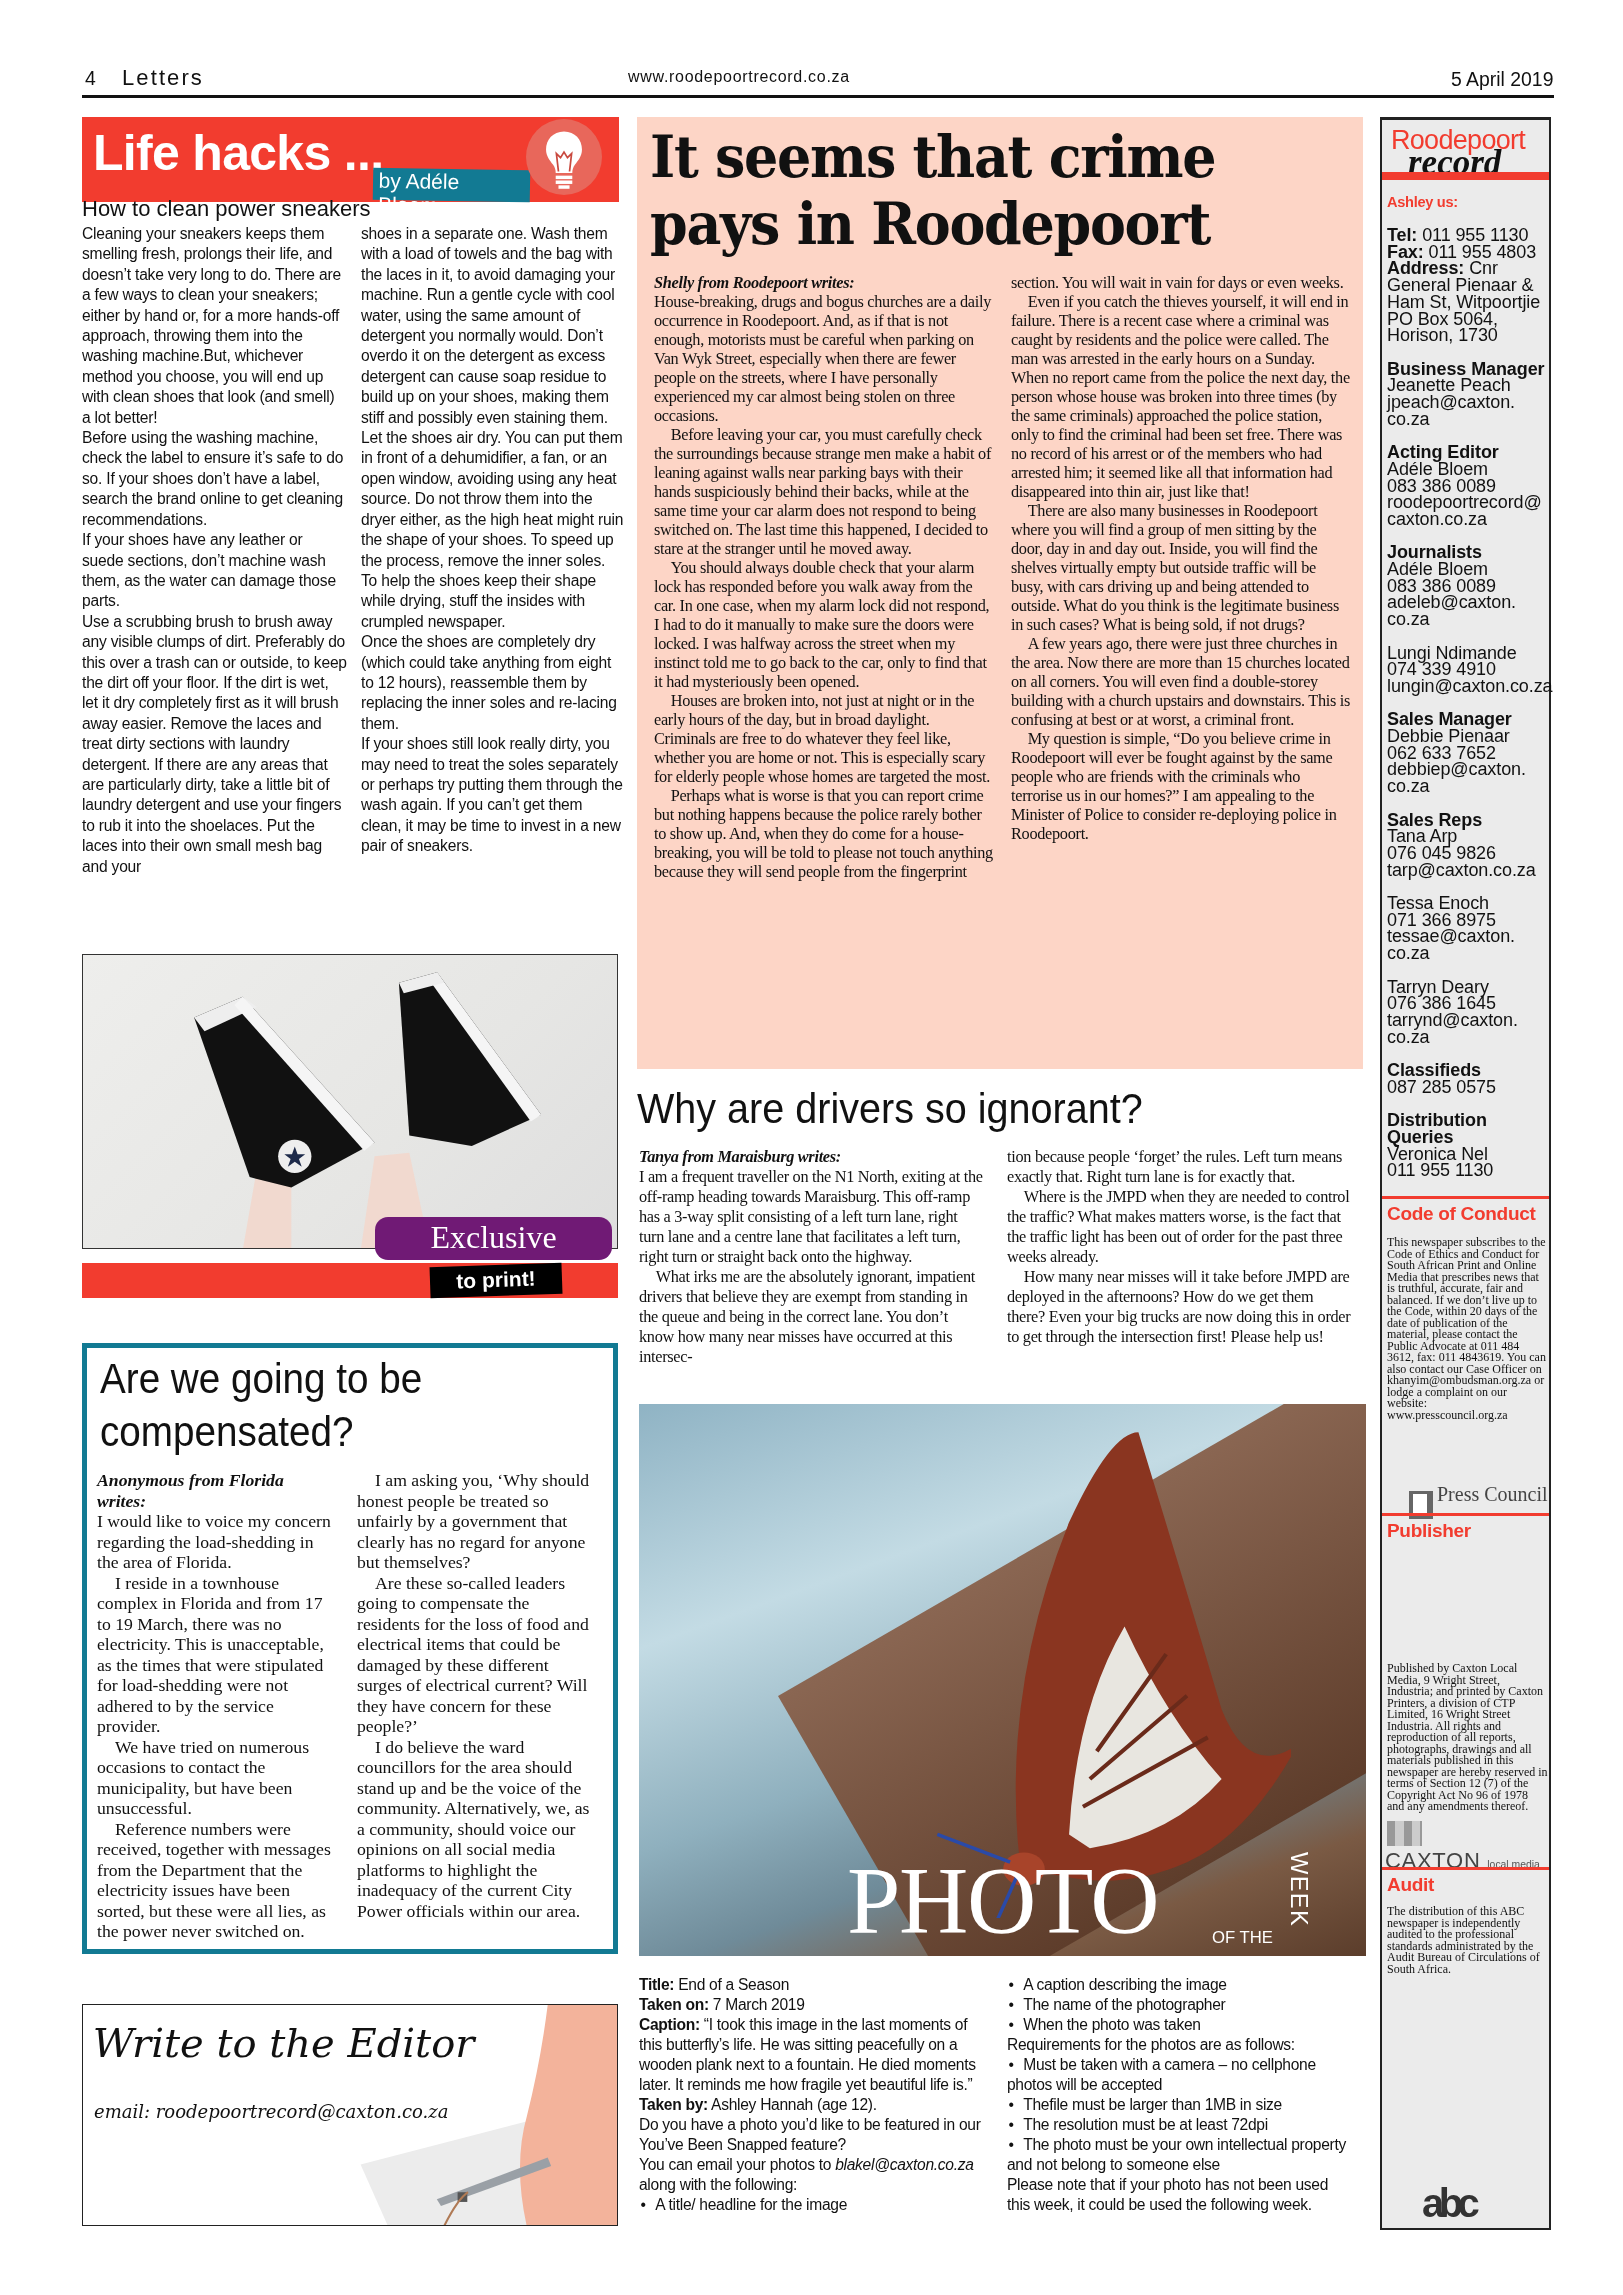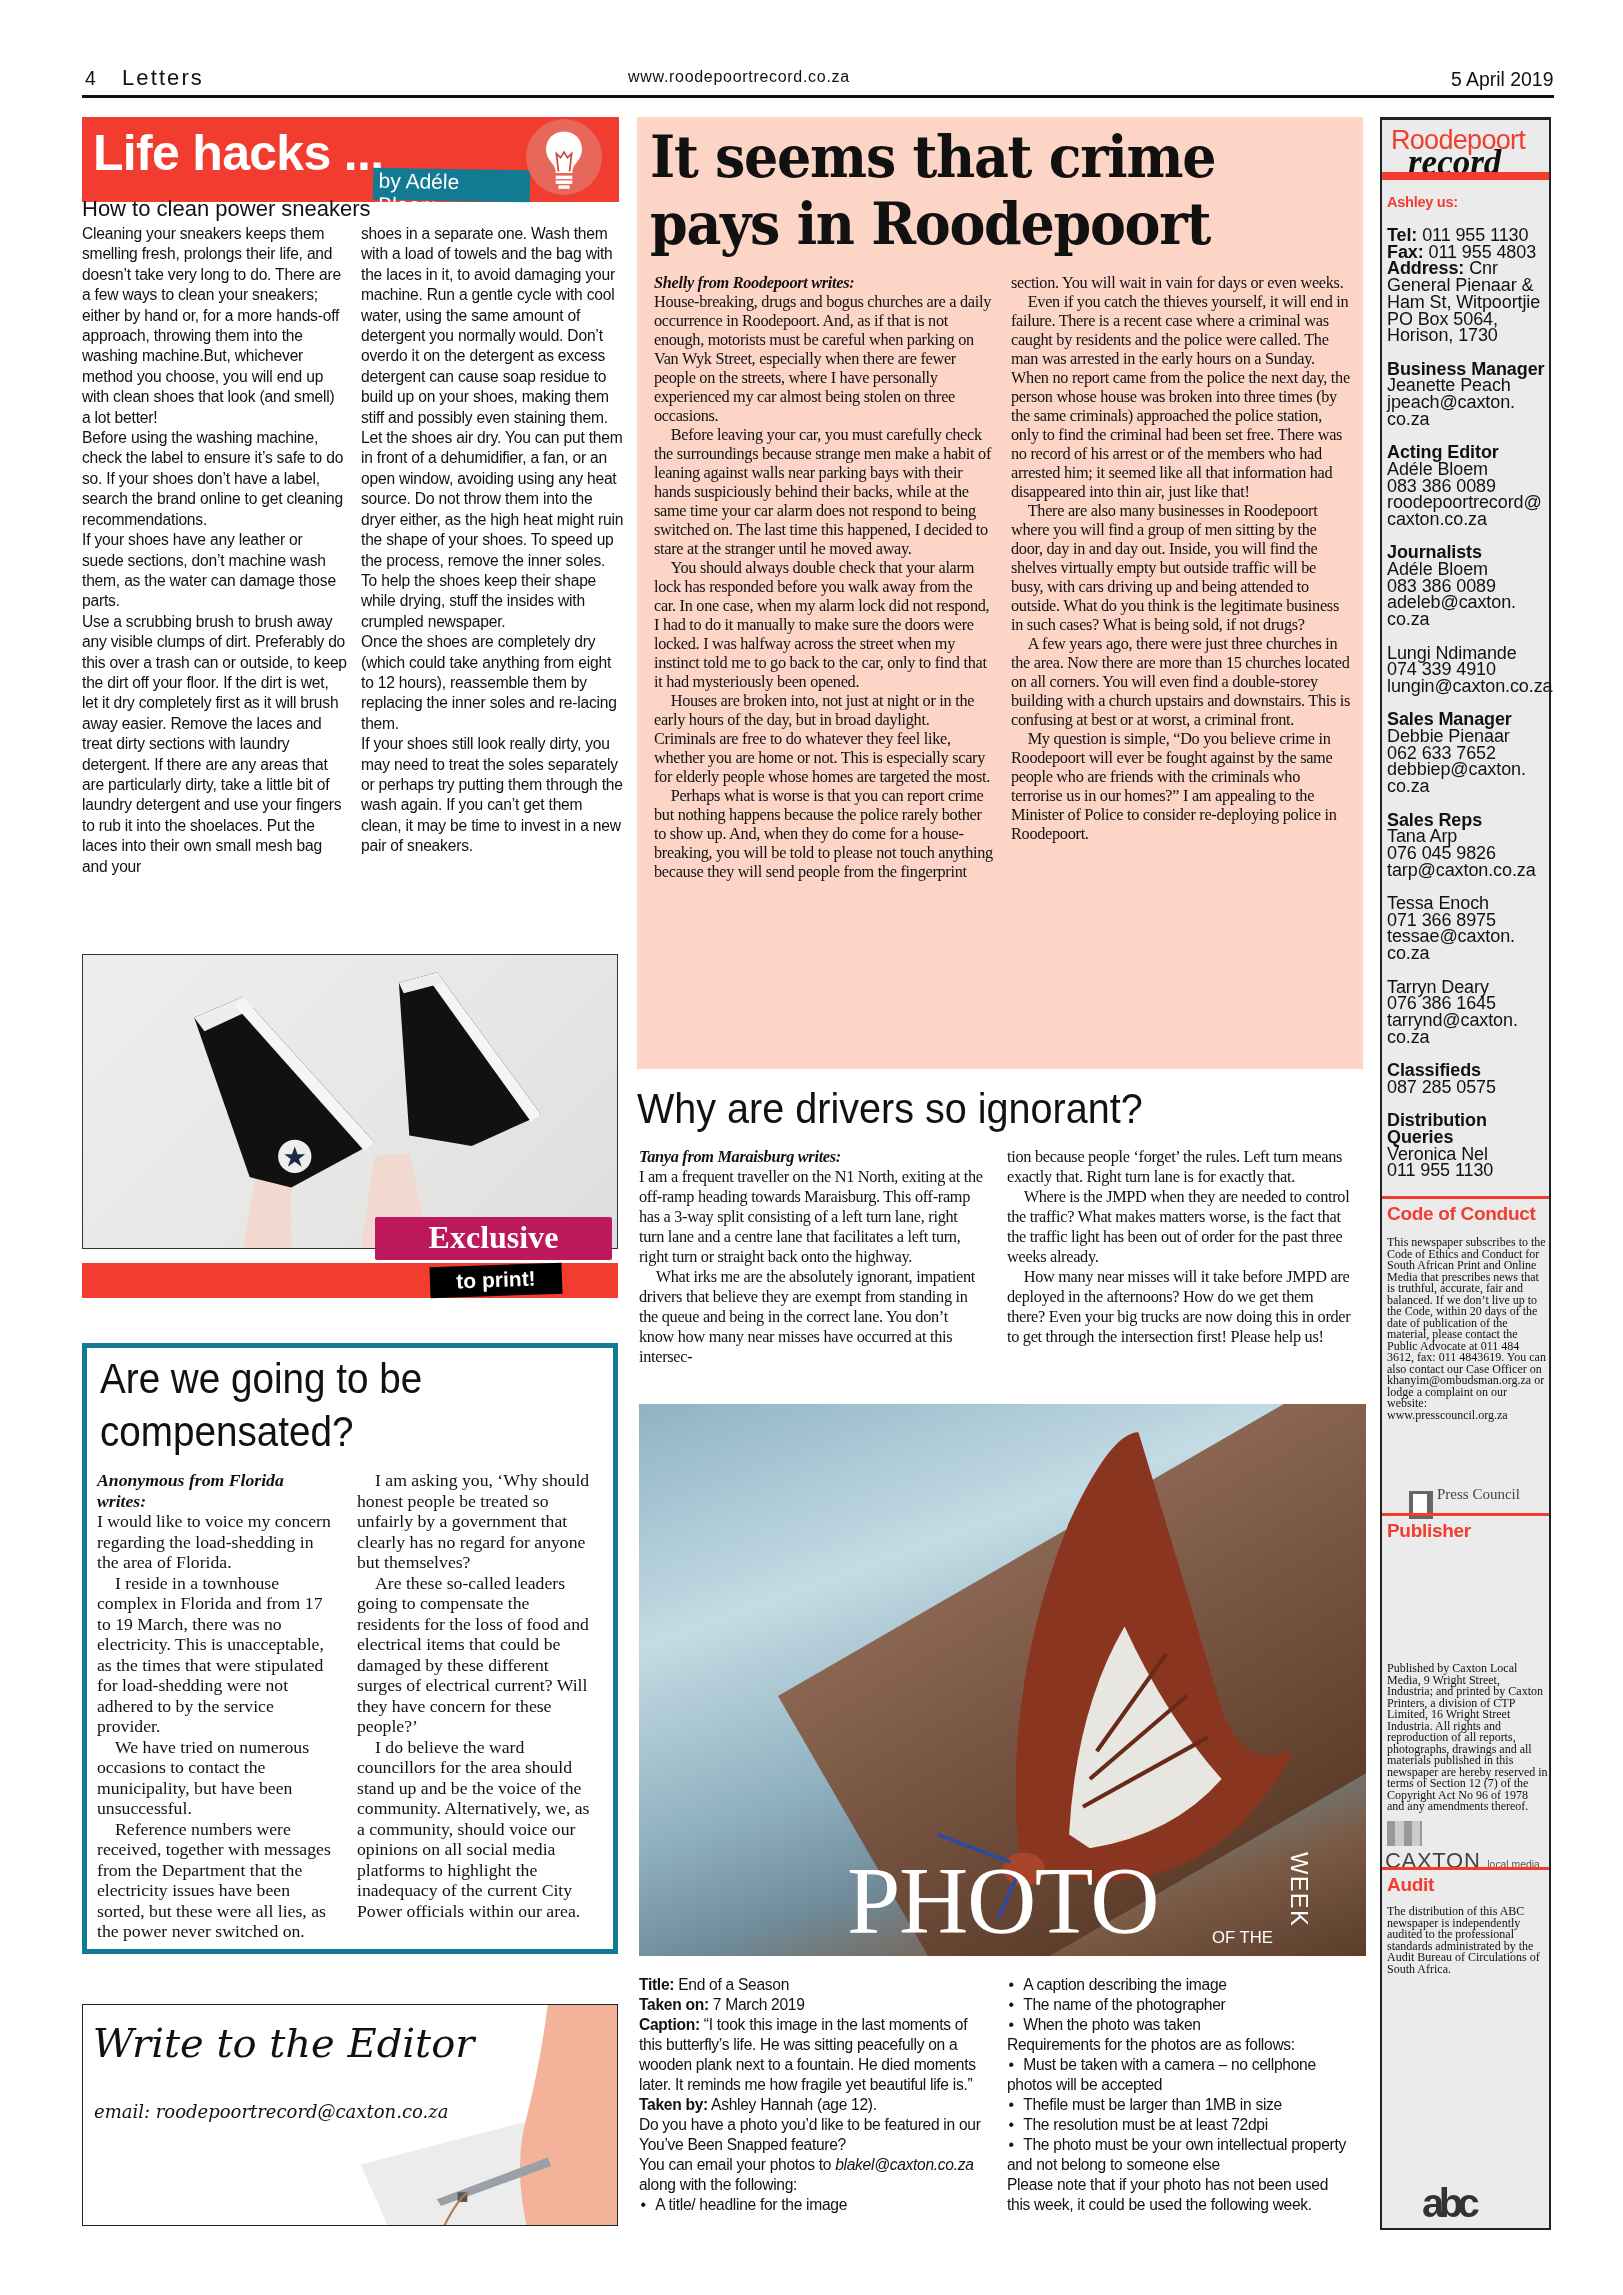--- a/index.html
+++ b/index.html
@@ -20,21 +20,21 @@
   .lh-by { left: 373px; top: 169px; width: 157px; height: 32px; background: #127a93; color: #fff; font-size: 21px; padding: 1.4px 5.6px; transform: rotate(1deg); }
   .lh-bulb { left: 526px; top: 119px; width: 76px; height: 76px; border-radius: 50%; background: #e8675b; }
   .lh-bulb svg { width: 76px; height: 76px; }
   .lh-subtitle { left: 82px; top: 196px; font-size: 22px; }
   .lh-col { top: 224px; width: 265px; font-size: 15.6px; line-height: 20.4px; font-family: "Liberation Sans", sans-serif; letter-spacing: -0.2px; }
   .lh-col p { margin: 0; }
 
   
   .sneak-photo { left: 82px; top: 954px; width: 536px; height: 295px; background: linear-gradient(135deg,#eeeeec 0%,#e6e6e4 60%,#dedede 100%); border: 1.4px solid #333; overflow: hidden; }
   .red-strip { left: 82px; top: 1263px; width: 536px; height: 35px; background: #f23c2f; }
-  .excl-box { left: 375px; top: 1217px; width: 237px; height: 43px; background: #be185d; border-radius: 2px; color: #fff; font-family: "Liberation Serif", serif; font-weight: bold; font-size: 32px; text-align: center; line-height: 40px; }
+  .excl-box { left: 375px; top: 1217px; width: 237px; height: 43px; background: #701a75; border-radius: 13px; color: #fff; font-family: "Liberation Serif", serif; font-weight: normal; font-size: 32px; text-align: center; line-height: 40px; }
   .print-box { left: 430px; top: 1265px; width: 132px; height: 30.5px; background: #000; color: #fff; font-size: 21px; font-weight: bold; text-align: center; line-height: 30.5px; transform: rotate(-2deg); }
 
   
   .comp-box { left: 82px; top: 1343px; width: 536px; height: 611px; border: 5.6px solid #127a93; }
   .comp-title { left: 100px; top: 1352px; font-size: 42px; line-height: 53px; font-family: "Liberation Sans Narrow","Liberation Sans", sans-serif; transform: scaleX(0.92); transform-origin: left; width: 528px; }
   .comp-col { top: 1470px; width: 236px; font-family: "Liberation Serif", serif; font-size: 17.7px; line-height: 20.5px; }
   .comp-col p { text-indent: 18px; }
   .comp-col p.noi { text-indent: 0; }
   .byline { font-style: italic; font-weight: bold; }
 
@@ -73,21 +73,21 @@
   .sb-logo2 { left: 1408px; top: 143px; font-size: 35px; font-style: italic; font-weight: bold; font-family: "Liberation Serif", serif; }
   .sb-redbar { left: 1382px; top: 172px; width: 167px; height: 8.3px; background: #f23c2f; }
   .sb-heading { font-weight: bold; color: #f23c2f; }
   .sb-contact { left: 1387px; top: 194px; font-size: 14.6px; letter-spacing: -0.3px; }
   .sb-text { left: 1387px; width: 161px; font-size: 18px; line-height: 16.7px; letter-spacing: -0.1px; }
   .sb-text .lbl { font-weight: bold; }
   .sb-text .gap { height: 16.7px; }
   .sb-sep { left: 1382px; width: 167px; height: 2.8px; background: #f23c2f; }
   .sb-sectitle { left: 1387px; font-size: 19px; font-weight: bold; color: #f23c2f; letter-spacing: -0.3px; }
   .sb-small { left: 1387px; width: 161px; font-size: 12px; line-height: 11.5px; font-family: Liberation Serif, serif; }
-  .press { left: 1410px; top: 1487px; font-family: "Liberation Serif", serif; font-size: 15px; line-height: 15.3px; color: #444; }
+  .press { left: 1410px; top: 1487px; font-family: "Liberation Serif", serif; font-size: 20px; line-height: 15.3px; color: #444; }
   .press-mark { left: 1409px; top: 1491px; width: 23.6px; height: 28px; background: #666; }
   .press-mark::after { content: ""; position: absolute; left: 4.2px; top: 2.8px; width: 14px; height: 22px; background: #fff; }
   .caxton { left: 1385px; top: 1848px; font-size: 22px; color: #444; letter-spacing: 0.7px; }
   .caxton small { font-size: 10.4px; color: #555; letter-spacing: 0; }
   .caxton-mark { left: 1387px; top: 1821px; width: 35px; height: 25px; background: repeating-linear-gradient(90deg,#999 0 8.3px,#ccc 8.3px 16.7px); }
   .abc { left: 1422px; top: 2181px; font-size: 40px; font-weight: bold; color: #333; letter-spacing: -5.6px; }
 </style>
 </head>
 <body>
 

